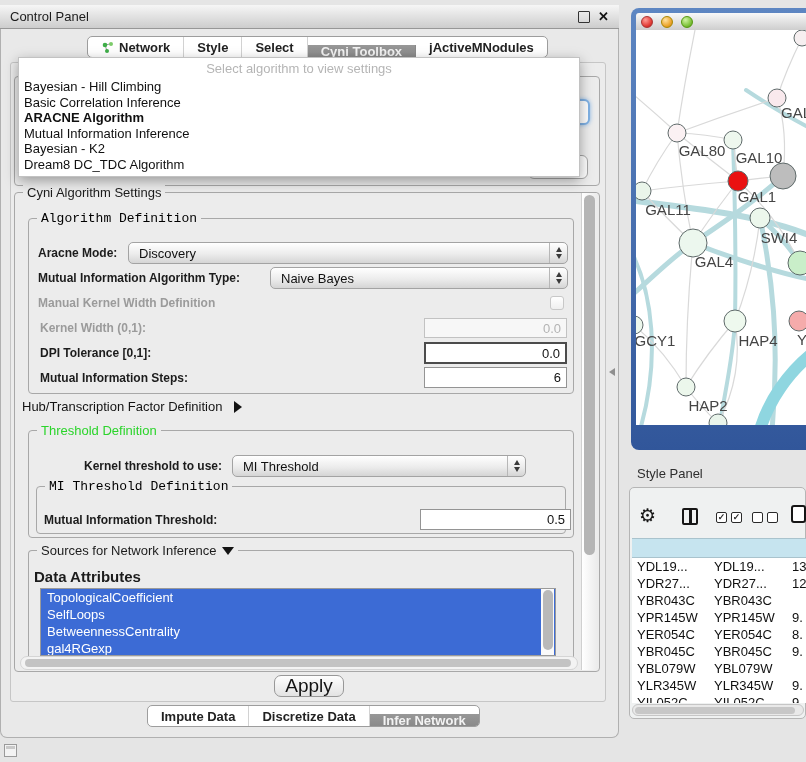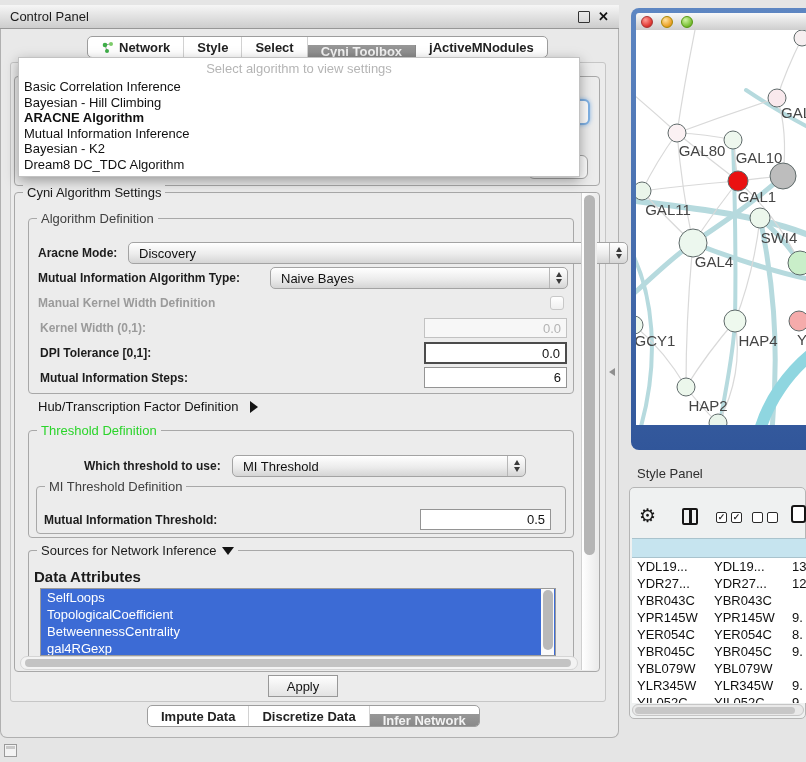--- a/index.html
+++ b/index.html
@@ -27,21 +27,21 @@
     border-right:1px solid #d2d2d2;}
   .segitem:last-child{border-right:none;}
   .segitem.sel{background:linear-gradient(#989898,#8a8a8a);color:#f3f3f3;border-right-color:#8a8a8a;margin-top:8px;}
   .net-ico{display:inline-block;margin-right:5px;width:13px;height:13px;}
   
   .content-panel{left:10px;top:62px;width:596px;height:640px;border:1px solid #c6c6c6;
     border-radius:3px;background:#ececec;box-sizing:border-box;}
   .groupbox{border:1px solid #a8a8a8;border-radius:4px;box-sizing:border-box;}
   .legend{position:absolute;top:-8px;left:8px;background:#ececec;padding:0 4px;font-size:13px;
     color:#1c1c1c;white-space:nowrap;display:flex;align-items:center;gap:5px;}
-  .legend.blue{color:#404040;}
+  .legend.blue{color:#000000;font-family:Liberation Mono, monospace;}
   .legend.green{color:#2bd42b;}
   .lbl{position:absolute;font-size:12px;font-weight:bold;color:#1c1c1c;white-space:nowrap;}
   .lbl.dis{color:#9b9b9b;}
   .combo{position:absolute;border:1px solid #a3a3a3;border-radius:5px;box-sizing:border-box;
     background:linear-gradient(#ffffff,#ececec 55%,#d5d5d5);font-size:13px;color:#111;
     display:flex;align-items:center;padding-left:10px;}
   .combo .arrows{position:absolute;right:0;top:0;bottom:0;width:17px;border-left:1px solid #b7b7b7;
     display:flex;flex-direction:column;align-items:center;justify-content:center;gap:2px;}
   .tri-up{width:0;height:0;border-left:3.5px solid transparent;border-right:3.5px solid transparent;border-bottom:5px solid #3a3a3a;}
   .tri-dn{width:0;height:0;border-left:3.5px solid transparent;border-right:3.5px solid transparent;border-top:5px solid #3a3a3a;}
@@ -67,22 +67,22 @@
   .attr-list{left:40px;top:588px;width:516px;height:68px;background:#fff;border:1px solid #9a9a9a;
     box-sizing:border-box;overflow:hidden;}
   .attr-item{height:17px;line-height:17px;font-size:13px;color:#fff;background:#3c6bd5;padding-left:6px;}
   .list-vscroll{left:541px;top:589px;width:13px;height:66px;background:#fafafa;}
   .list-vthumb{position:absolute;left:1.5px;top:1px;width:10px;height:60px;background:#b9b9b9;border-radius:6px;}
   
   .vscroll{left:581px;top:193px;width:15px;height:477px;background:linear-gradient(90deg,#ffffff,#ececec);border-left:1px solid #d0d0d0;}
   .vthumb{position:absolute;left:2px;top:2px;width:11px;height:360px;background:#b5b5b5;border-radius:6px;}
   .hscroll{left:20px;top:656px;width:558px;height:14px;background:#f3f3f3;border:1px solid #d5d5d5;border-radius:7px;box-sizing:border-box;}
   .hthumb{position:absolute;left:4px;top:2px;width:546px;height:8px;background:#c3c3c3;border-radius:5px;}
-  .btn{display:flex;align-items:center;justify-content:center;font-size:13px;color:#141414;
-    background:linear-gradient(#fefefe,#e3e3e3);border:1px solid #989898;border-radius:0;box-sizing:border-box;}
+  .btn{display:flex;align-items:center;justify-content:center;font-size:19px;color:#141414;
+    background:linear-gradient(#fefefe,#e3e3e3);border:1px solid #989898;border-radius:7px;box-sizing:border-box;margin-left:6px;}
   .divider-arrow{left:609px;top:368px;width:0;height:0;border-top:4px solid transparent;
     border-bottom:4px solid transparent;border-right:6px solid #8f8f8f;}
   .mini-icon{left:4px;top:744px;width:13px;height:13px;border:1px solid #9a9a9a;background:#f3f3f3;box-sizing:border-box;}
   .mini-icon::after{content:"";position:absolute;left:1px;top:1px;right:1px;height:3px;background:#c9c9c9;}
   
   .net-frame{left:631px;top:8px;width:175px;height:442px;border-radius:8px 0 0 8px;
     background:linear-gradient(#5d86c2,#31569a);}
   .net-titlebar{left:636px;top:13px;width:170px;height:17px;background:linear-gradient(#f8f8f8,#cecece);
     border-radius:3px 0 0 0;display:flex;align-items:center;padding-left:5px;gap:8px;box-sizing:border-box;}
   .light{width:12px;height:12px;border-radius:50%;box-sizing:border-box;}
@@ -137,39 +137,39 @@
   </div>
 
 <div class="abs content-panel"></div>
 <div class="abs groupbox" style="left:14px;top:76px;width:586px;height:110px;"></div>
 <div class="abs combo-frag"></div>
 <div class="abs field-frag"></div>
 
 <div class="abs popup">
   <div class="ph">Select algorithm to view settings</div>
   <div id="dropdown-items">
+      <div class="pitem">Bayesian - Hill Climbing</div>
       <div class="pitem">Basic Correlation Inference</div>
-      <div class="pitem">Bayesian - Hill Climbing</div>
       <div class="pitem bold">ARACNE Algorithm</div>
       <div class="pitem">Mutual Information Inference</div>
       <div class="pitem">Bayesian - K2</div>
       <div class="pitem">Dream8 DC_TDC Algorithm</div>
     </div>
 </div>
 
 <div class="abs groupbox" style="left:14px;top:192px;width:586px;height:480px;">
   <span class="legend">Cyni Algorithm Settings</span>
 </div>
 
 <div class="abs groupbox" style="left:28px;top:218px;width:546px;height:176px;">
   <span class="legend blue">Algorithm Definition</span>
 </div>
 
 <div class="abs lbl" style="left:38px;top:246px;">Aracne Mode:</div>
-<div class="abs combo" style="left:128px;top:242px;width:500px;height:22px;">
+<div class="abs combo" style="left:128px;top:242px;width:440px;height:22px;">
   <span>Discovery</span>
   <span class="arrows">
       <span class="tri-up"></span>
       <span class="tri-dn"></span>
     </span>
 </div>
 
 <div class="abs lbl" style="left:38px;top:271px;">Mutual Information Algorithm Type:</div>
 <div class="abs combo" style="left:270px;top:267px;width:298px;height:22px;">
   <span>Naive Bayes</span>
@@ -190,54 +190,54 @@
 <div class="abs lbl" style="left:40px;top:346px;">DPI Tolerance [0,1]:</div>
 <div class="abs field focus" style="left:424px;top:342px;width:143px;height:22px;">
   <span>0.0</span>
 </div>
 
 <div class="abs lbl" style="left:40px;top:371px;">Mutual Information Steps:</div>
 <div class="abs field" style="left:424px;top:367px;width:143px;height:21px;">
   <span>6</span>
 </div>
 
-<div class="abs" style="left:38px;top:399px;font-size:13px;color:#141414;display:flex;align-items:center;gap:12px;text-align:right;">
+<div class="abs" style="left:22px;top:399px;font-size:13px;color:#141414;display:flex;align-items:center;gap:12px;text-align:right;">
   <span>Hub/Transcription Factor Definition</span>
   <span class="tri-right"></span>
 </div>
 
 <div class="abs groupbox" style="left:28px;top:430px;width:546px;height:108px;">
   <span class="legend green">Threshold Definition</span>
 </div>
-<div class="abs lbl" style="left:84px;top:459px;">Which threshold to use:</div>
+<div class="abs lbl" style="left:84px;top:459px;">Kernel threshold to use:</div>
 <div class="abs combo" style="left:232px;top:455px;width:294px;height:22px;">
   <span>MI Threshold</span>
   <span class="arrows">
       <span class="tri-up"></span>
       <span class="tri-dn"></span>
     </span>
 </div>
 <div class="abs groupbox" style="left:36px;top:486px;width:530px;height:48px;">
   <span class="legend blue">MI Threshold Definition</span>
 </div>
 <div class="abs lbl" style="left:44px;top:513px;">Mutual Information Threshold:</div>
-<div class="abs field" style="left:420px;top:509px;width:131px;height:21px;">
+<div class="abs field" style="left:420px;top:509px;width:151px;height:21px;">
   <span>0.5</span>
 </div>
 
 <div class="abs groupbox" style="left:28px;top:550px;width:546px;height:120px;border-bottom:none;">
   <span class="legend">
     <span>Sources for Network Inference</span>
     <span class="tri-down-b"></span>
   </span>
 </div>
 <div class="abs lbl" style="left:34px;top:568px;font-size:15px;">Data Attributes</div>
 <div class="abs attr-list" id="attr-list">
+    <div class="attr-item">TopologicalCoefficient</div>
     <div class="attr-item">SelfLoops</div>
-    <div class="attr-item">TopologicalCoefficient</div>
     <div class="attr-item">BetweennessCentrality</div>
     <div class="attr-item">gal4RGexp</div>
   </div>
 <div class="abs list-vscroll">
     <span class="list-vthumb"></span>
   </div>
 
 <div class="abs vscroll">
     <span class="vthumb"></span>
   </div>

